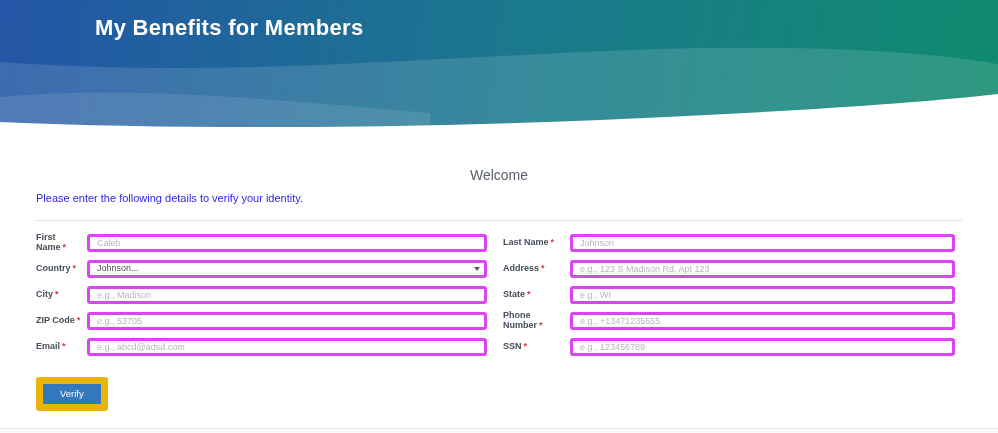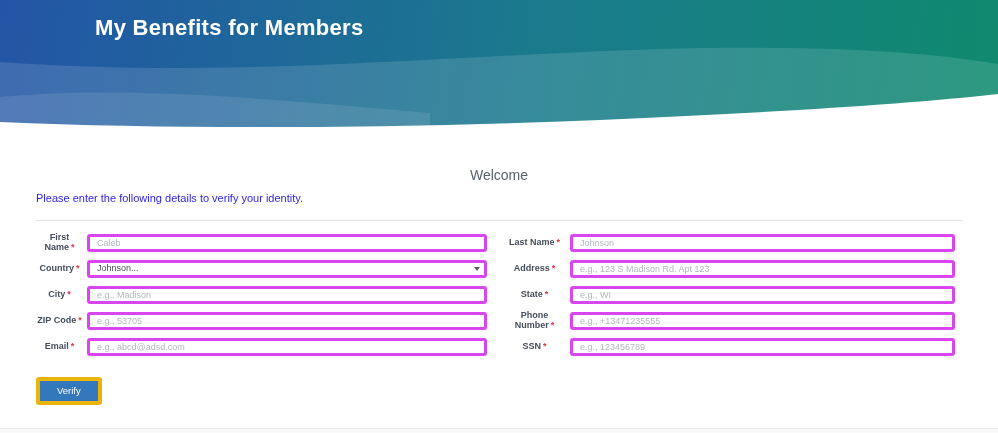--- a/index.html
+++ b/index.html
@@ -19,38 +19,38 @@
   .instruction { margin:9px 36px 16px 36px; color:#2a1ee6; font-size:11px; }
   .divider { margin:5px 36px 0 36px; border-top:1px solid #e0e4e8; height:0; }
 
   
   .form-wrap { margin:13px 43px 0 36px; display:grid;
     grid-template-columns:451px 452px; column-gap:16px; }
   .field-row { display:flex; align-items:center; margin-bottom:8px; height:18px; }
   .col-left .field-label { width:51px; }
   .col-right .field-label { width:67px; }
   .field-label { flex:none; font-size:9px; font-weight:700; color:#454c59;
-    padding-right:4px; line-height:1.1;text-align:center; }
+    padding-right:4px; line-height:1.1; }
   .req { color:#dc3545; margin-left:2px; font-weight:700; }
   .ctl { position:relative; flex:1; height:18px; }
   .ctl input, .ctl .select-box {
     width:100%; height:18px; border:3px solid #d946ef; border-radius:3px;
     background:#fff; padding:0 7px; font-size:9px; color:#495057; outline:none;
     font-family:"Liberation Sans", sans-serif; display:block; }
   .ctl input::placeholder { color:#b2b8bf; opacity:1; }
   .ctl input.date-input::placeholder { color:#8d949c; }
   .select-box { display:flex; align-items:center; color:#8e959c; cursor:pointer; }
   .caret { position:absolute; right:7px; top:7px; width:0; height:0;
     border-left:3px solid transparent; border-right:3px solid transparent;
     border-top:4px solid #555b63; }
   .cal-icon { position:absolute; right:5px; top:4px; width:10px; height:10px; }
   .cal-icon svg { display:block; }
 
   .btn-verify { margin-top:13px; display:inline-block; background:#3478bc;
-    border:4px solid #eab308; border-radius:3px; color:#fff; font-size:9.5px;
+    border:7px solid #eab308; border-radius:3px; color:#fff; font-size:9.5px;
     padding:4px 17px 5px 17px; cursor:pointer; font-family:"Liberation Sans", sans-serif; }
 
   
   .footer-bar { position:absolute; left:0; bottom:0; width:100%; height:5px;
     background:#fafafa; border-top:1px solid #e6e8ea; }
 </style>
 </head>
 <body>
 
 <div class="hero">

